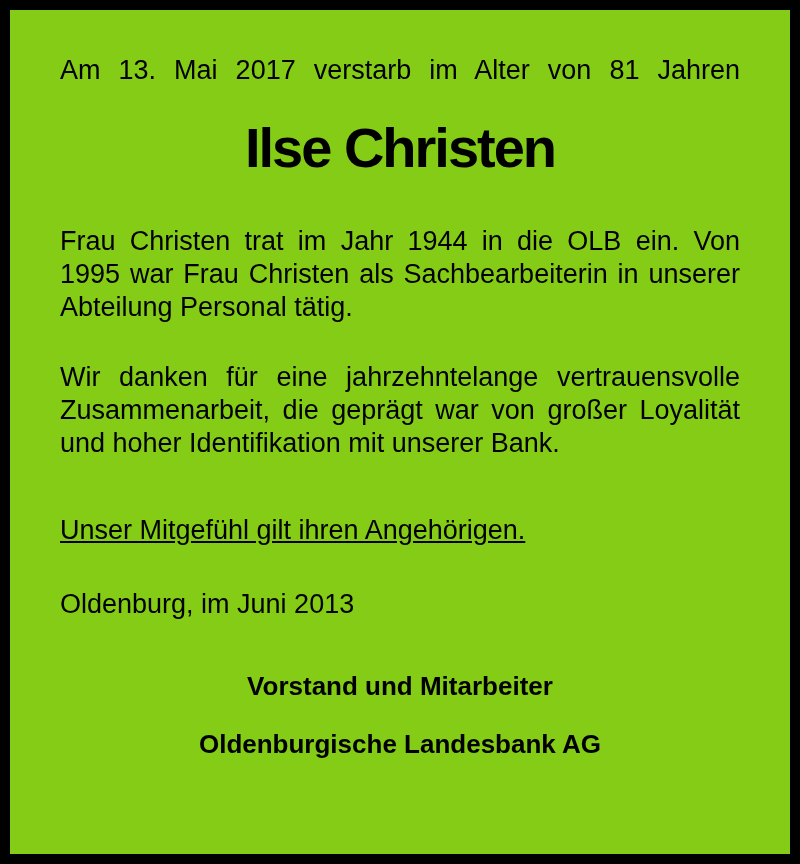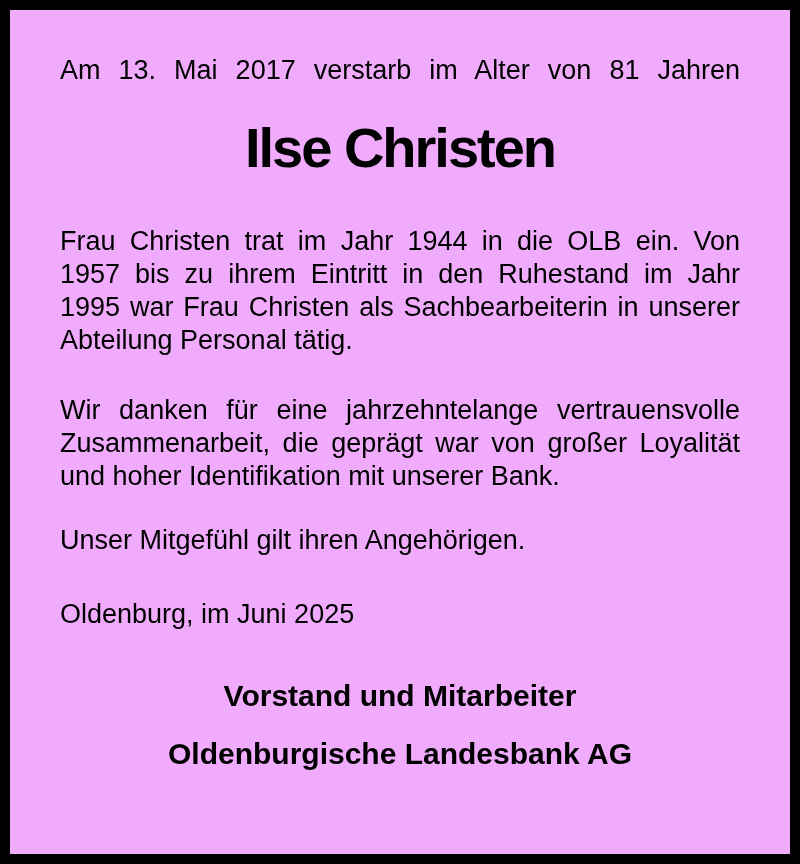--- a/index.html
+++ b/index.html
@@ -15,21 +15,21 @@
     font-family: "Liberation Sans", "DejaVu Sans", sans-serif;
     color: #000;
   }
   .notice-frame {
     position: absolute;
     left: 0;
     top: 0;
     width: 800px;
     height: 864px;
     box-sizing: border-box;
-    background: #f0abfc;
+    background: #84cc16;
     border: 10px solid #000;
   }
   .notice-content {
     box-sizing: border-box;
     padding: 44px 50px 0 50px;
     height: 100%;
     overflow: hidden;
   }
   .body-line {
     font-size: 27px;
@@ -45,29 +45,29 @@
   .deceased-name {
     margin: 24px 0 0 0;
     font-size: 56px;
     line-height: 74px;
     font-weight: bold;
     text-align: center;
     letter-spacing: -2px;
   }
   .para-service { margin-top: 40px; }
   .para-thanks  { margin-top: 37px; }
-  .condolence   { margin-top: 31px; }
+  .condolence   { margin-top: 54px; text-decoration: underline; }
   .place-date   { margin-top: 41px; }
   .signature {
     margin-top: 46px;
     text-align: center;
     font-weight: bold;
   }
   .signature-line {
-    font-size: 30px;
+    font-size: 26px;
     line-height: 38px;
   }
   .signature-line + .signature-line {
     margin-top: 20px;
   }
 </style>
 </head>
 <body>
 
 <div class="stage">
@@ -75,34 +75,33 @@
     <div class="notice-content">
 
       <div>
         <div class="body-line just">Am 13. Mai 2017 verstarb im Alter von 81 Jahren</div>
       </div>
 
       <h1 class="deceased-name">Ilse Christen</h1>
 
       <div class="para-service">
         <div class="body-line just">Frau Christen trat im Jahr 1944 in die OLB ein. Von</div>
-        <div class="body-line just">1957 bis zu ihrem Eintritt in den Ruhestand im Jahr</div>
         <div class="body-line just">1995 war Frau Christen als Sachbearbeiterin in unserer</div>
         <div class="body-line">Abteilung Personal tätig.</div>
       </div>
 
       <div class="para-thanks">
         <div class="body-line just">Wir danken für eine jahrzehntelange vertrauensvolle</div>
         <div class="body-line just">Zusammenarbeit, die geprägt war von großer Loyalität</div>
         <div class="body-line">und hoher Identifikation mit unserer Bank.</div>
       </div>
 
       <div class="body-line condolence">Unser Mitgefühl gilt ihren Angehörigen.</div>
 
-      <div class="body-line place-date">Oldenburg, im Juni 2025</div>
+      <div class="body-line place-date">Oldenburg, im Juni 2013</div>
 
       <div class="signature">
         <div class="signature-line">Vorstand und Mitarbeiter</div>
         <div class="signature-line">Oldenburgische Landesbank AG</div>
       </div>
 
     </div>
   </div>
 </div>
 

